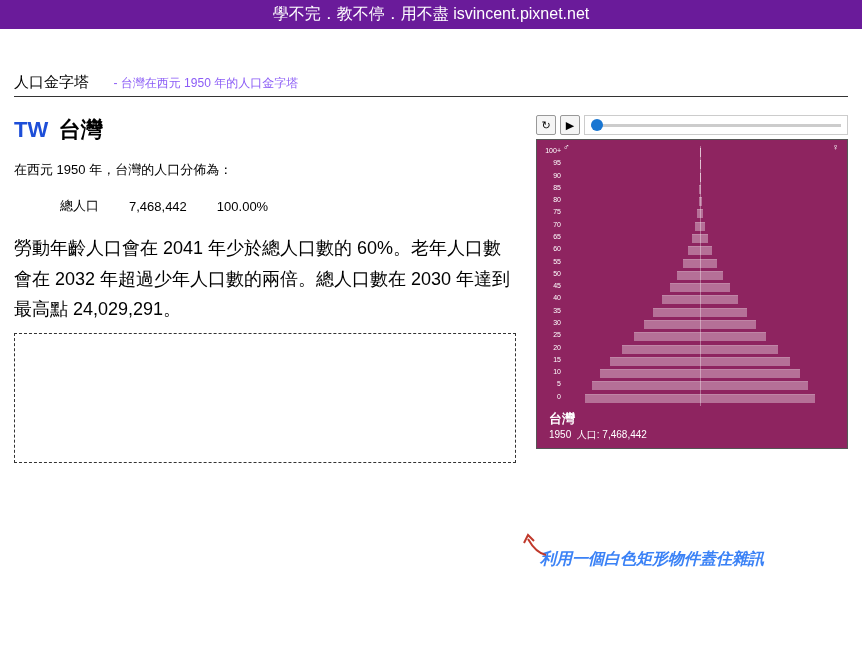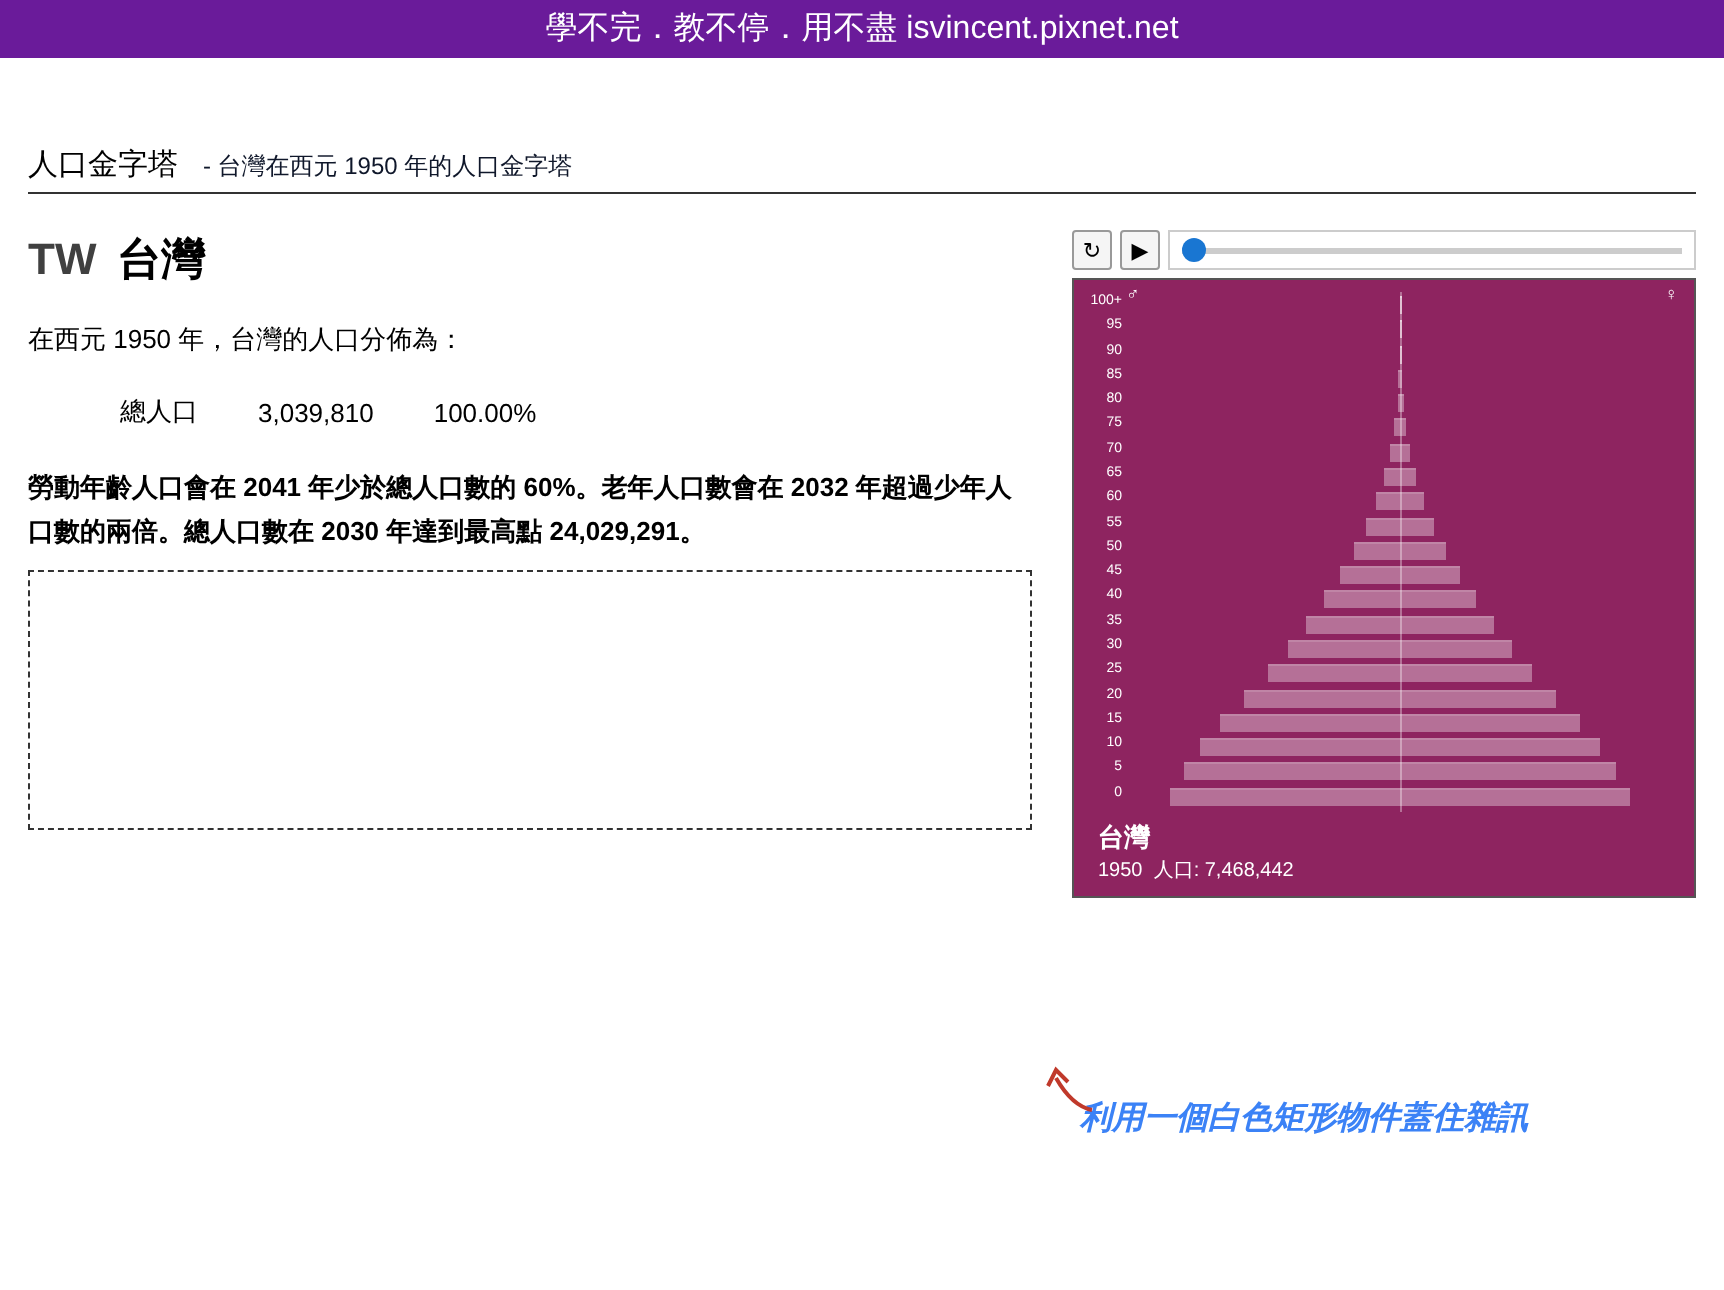--- a/index.html
+++ b/index.html
@@ -1,31 +1,31 @@
 <!DOCTYPE html>
 <html><head>
 <meta charset="utf-8">
 <style>
   * { box-sizing: border-box; margin: 0; padding: 0; }
   body { font-family: Arial, "Microsoft JhengHei", sans-serif; background: #fff; width: 862px; height: 645px; position: relative; }
   .banner { background: #6a1b9a; color: #fff; text-align: center; padding: 4px 0; font-size: 16px; }
   .content { padding: 10px 14px; position: relative; }
   .title-row { border-bottom: 1px solid #333; padding-bottom: 4px; margin-top: 34px; }
   .page-title { font-size: 15px; font-weight: normal; display: inline; }
-  .page-subtitle { font-size: 12px; color: #0f172a; margin-left: 8px; }
+  .page-subtitle { font-size: 12px; color: #8b5cf6; margin-left: 20px; }
   .main-row { display: flex; margin-top: 18px; gap: 20px; }
   .left-col { flex: 1; }
   .right-col { width: 312px; }
-  .country-code { font-size: 22px; font-weight: bold; color: #404040; }
+  .country-code { font-size: 22px; font-weight: bold; color: #1d4ed8; }
   .country-name { font-size: 22px; font-weight: bold; margin-left: 6px; }
   .intro { font-size: 13px; margin-top: 16px; }
   .stats { margin: 14px 0 14px 30px; font-size: 13px; }
   .stats td { padding: 2px 14px; text-align: right; }
   .stats td:first-child { text-align: left; }
-  .desc { font-size: 13px; line-height: 1.7; margin-bottom: 8px; font-weight: bold; }
+  .desc { font-size: 18px; line-height: 1.7; margin-bottom: 8px; }
   .dashed-box { border: 1.5px dashed #333; height: 130px; margin-top: 8px; }
   .controls { display: flex; align-items: center; gap: 4px; margin-bottom: 4px; }
   .ctrl-btn { width: 20px; height: 20px; border: 1px solid #999; background: #f5f5f5; font-size: 11px; display: flex; align-items: center; justify-content: center; cursor: pointer; border-radius: 2px; }
   .slider-wrap { flex: 1; height: 20px; display: flex; align-items: center; position: relative; border: 1px solid #ccc; padding: 0 6px; }
   .slider-track { height: 3px; background: #ccc; width: 100%; position: relative; }
   .slider-thumb { width: 12px; height: 12px; background: #1976d2; border-radius: 50%; position: absolute; left: 0; top: -4.5px; }
   .pyramid-box { background: #8e2460; border: 1px solid #555; padding: 6px 6px 10px 6px; color: #fff; position: relative; height: 310px; }
   .pyramid-area { position: relative; height: 260px; margin-left: 22px; margin-right: 6px; }
   .axis-label { position: absolute; left: -20px; font-size: 7px; color: #fff; width: 16px; text-align: right; }
   .center-line { position: absolute; left: 50%; top: 0; bottom: 0; width: 1px; background: rgba(255,255,255,0.35); }
@@ -55,21 +55,21 @@
     <div class="left-col">
       <div>
         <span class="country-code">TW</span>
         <span class="country-name">台灣</span>
       </div>
       <div class="intro">在西元 1950 年，台灣的人口分佈為：</div>
       <table class="stats">
         <tbody id="stats-body">
             <tr>
               <td>總人口</td>
-              <td>3,039,810</td>
+              <td>7,468,442</td>
               <td>100.00%</td>
             </tr>
           </tbody>
       </table>
       <div class="desc">勞動年齡人口會在 2041 年少於總人口數的 60%。老年人口數會在 2032 年超過少年人口數的兩倍。總人口數在 2030 年達到最高點 24,029,291。</div>
       <div class="dashed-box"></div>
     </div>
 
     <div class="right-col">
       <div class="controls">

